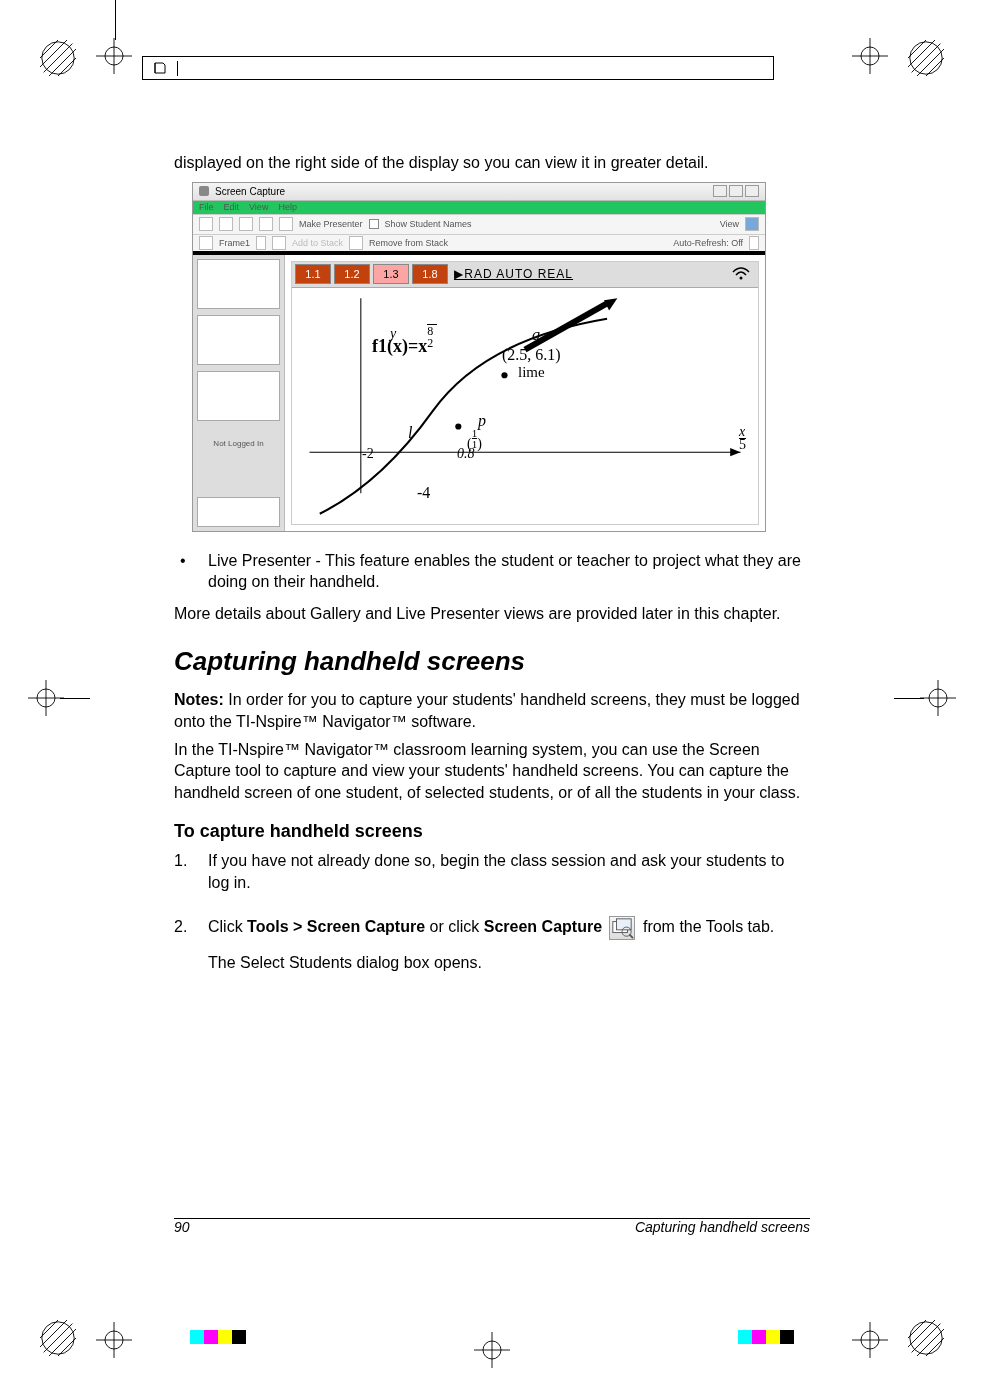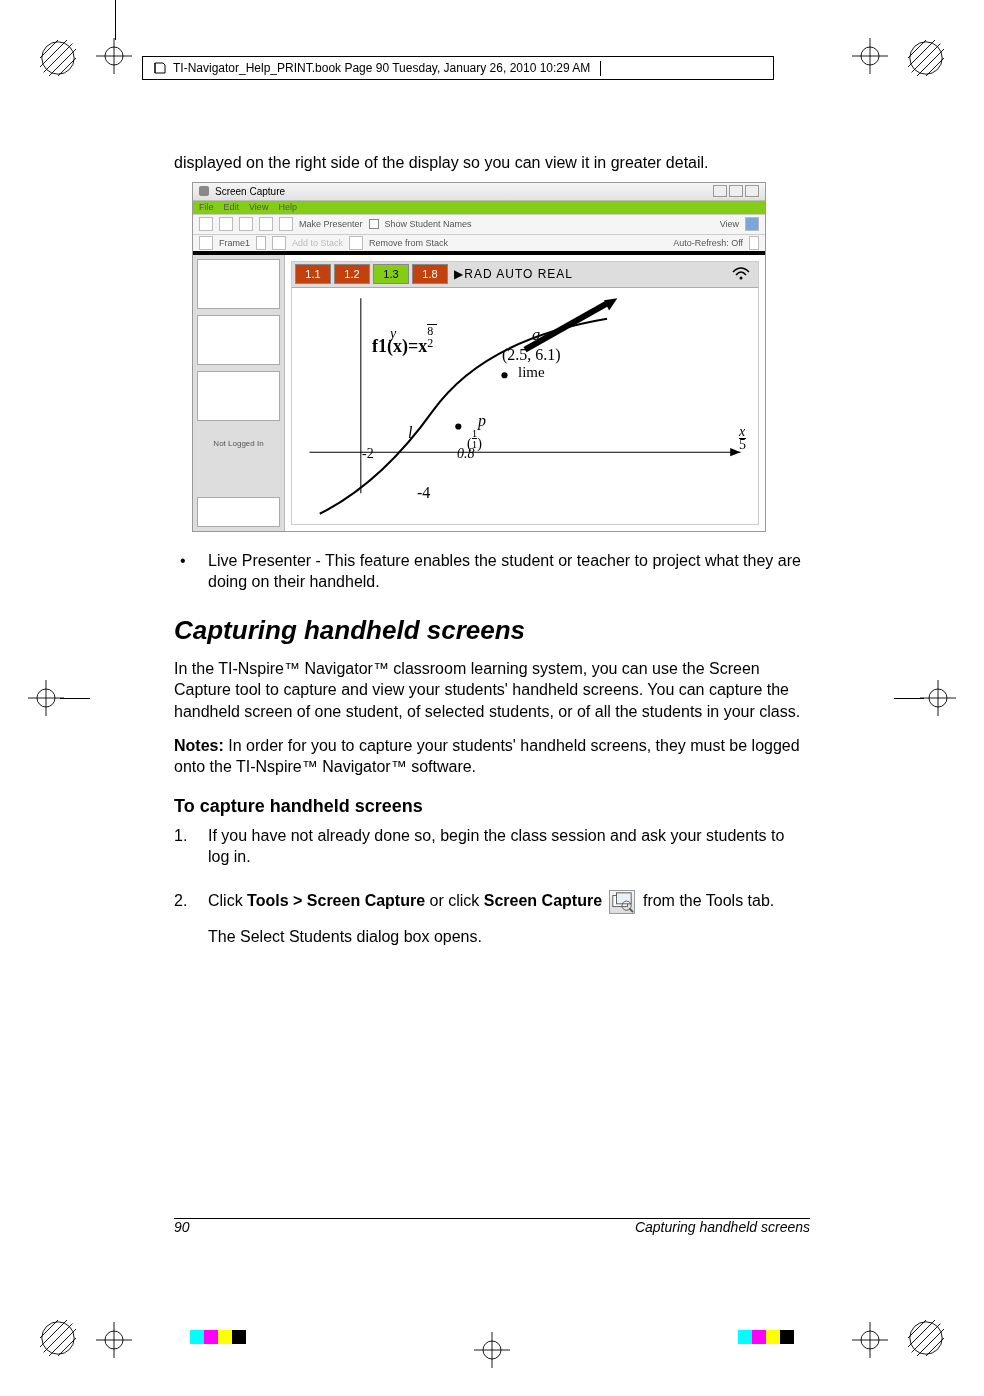--- a/index.html
+++ b/index.html
@@ -44,36 +44,36 @@
   .footer { position: absolute; left: 174px; top: 1218px; width: 636px; border-top: 1px solid #000; display:flex; justify-content: space-between; font-size: 14px; }
   .footer .page-num { font-style: italic; font-size: 14px; }
   .footer .chapter { font-style: italic; font-size: 14px; }
 
   
   .screenshot { margin: 8px 0 18px 18px; width: 574px; height: 350px; border: 1px solid #999; background: #e8e8e8; position: relative; font-size: 10px; }
   .ss-titlebar { height: 18px; background: linear-gradient(#f5f5f5,#e2e2e2); border-bottom:1px solid #bbb; display:flex; align-items:center; padding:0 6px; gap:6px; }
   .ss-titlebar .ico { width:10px; height:10px; background:#888; border-radius:2px; }
   .ss-titlebar .winbtns { margin-left:auto; display:flex; gap:2px;}
   .ss-titlebar .winbtns span{ width:14px;height:12px;border:1px solid #999;background:#eee;}
-  .ss-menu { height:14px; background:#84cc16; border-bottom:1px solid #ccc; padding:0 6px; font-size:9px; display:flex; gap:10px; align-items:center; color:#555;}
+  .ss-menu { height:14px; background:#22c55e; border-bottom:1px solid #ccc; padding:0 6px; font-size:9px; display:flex; gap:10px; align-items:center; color:#555;}
   .ss-toolbar { height:20px; background:#f5f5f5; border-bottom:1px solid #ccc; display:flex; align-items:center; padding:0 6px; gap:6px; font-size:9px; color:#555;}
   .ss-toolbar .btn{width:14px;height:14px;border:1px solid #bbb;background:#fff;}
   .ss-toolbar .chk{width:10px;height:10px;border:1px solid #888;background:#fff;}
   .ss-toolbar2 { height:20px; background:#f5f5f5; border-bottom:4px solid #000000; display:flex; align-items:center; padding:0 6px; gap:6px; font-size:9px; color:#555;}
   .ss-toolbar2 .btn{width:14px;height:14px;border:1px solid #bbb;background:#fff;}
   .ss-body { display:flex; height: calc(100% - 72px); }
   .ss-left { width: 92px; background:#ddd; border-right:1px solid #bbb; padding:4px; display:flex; flex-direction:column; gap:6px; overflow:hidden;}
   .thumb { height:50px; border:1px solid #aaa; background:#fff; font-size:7px; color:#aaa; padding:2px;}
   .not-logged { font-size:8px; text-align:center; color:#555; margin-top:12px;}
   .ss-right { flex:1; background:#fff; position:relative; }
   .calc { position:absolute; inset:6px; border:1px solid #ccc; background:#fff;}
   .calc-tabs { height:26px; background:#ddd; display:flex; align-items:center; border-bottom:1px solid #aaa;}
   .calc-tabs .tab{ width:36px;height:20px; border:1px solid #888; background:#c2410c; color:#fff; font-size:11px; display:flex;align-items:center;justify-content:center;margin-left:3px;}
-  .calc-tabs .tab.light{ background:#84cc16; color:#000;}
-  .calc-tabs .status{ margin-left:6px; font-size:12px; letter-spacing:1px;}
+  .calc-tabs .tab.light{ background:#fca5a5; color:#000;}
+  .calc-tabs .status{ margin-left:6px; font-size:12px; letter-spacing:1px;text-decoration:underline;}
   .calc-tabs .wifi{ margin-left:auto; margin-right:8px; font-size:14px;}
   .calc-body { position:absolute; top:26px; left:0; right:0; bottom:0; font-family: 'Times New Roman', serif; font-style: italic; }
 
   
   .vline{position:absolute;width:1px;background:#000;}
   .hline{position:absolute;height:1px;background:#000;}
 </style>
 </head>
 <body>
 
@@ -172,21 +172,20 @@
 
   <div class="vline" style="left:115px; top:0; height:40px;"></div>
   <div class="hline" style="left:60px; top:698px; width:30px;"></div>
   <div class="hline" style="right:60px; top:698px; width:30px;"></div>
 
   <div class="running-head">
     <svg width="14" height="14" viewBox="0 0 14 14">
         <path d="M2 2 h8 l2 2 v8 h-10 z" fill="none" stroke="#000"></path>
         <path d="M2 2 v10" stroke="#000"></path>
       </svg>
-    <span style="margin-left:6px;">TI-Navigator_Help_PRINT.book  Page 90  Tuesday, January 26, 2010  10:29 AM</span>
     <div class="sep"></div>
   </div>
 
   <div class="content">
     <div class="para">displayed on the right side of the display so you can view it in greater detail.</div>
 
     <div class="screenshot">
       <div class="ss-titlebar">
         <span class="ico"></span>
         <span>Screen Capture</span>
@@ -286,28 +285,29 @@
             </div>
           </div>
         </div>
       </div>
     </div>
 
     <ul class="bullets">
       <li>Live Presenter - This feature enables the student or teacher to project what they are doing on their handheld.</li>
     </ul>
 
+    <div class="para">More details about Gallery and Live Presenter views are provided later in this chapter.</div>
 
     <h2 class="sectionTitle">Capturing handheld screens</h2>
-
-    <div class="para">In the TI-Nspire™ Navigator™ classroom learning system, you can use the Screen Capture tool to capture and view your students' handheld screens. You can capture the handheld screen of one student, of selected students, or of all the students in your class.</div>
 
     <div class="para" style="margin-top:12px;">
       <span class="bold">Notes:</span><span> In order for you to capture your students' handheld screens, they must be logged onto the TI-Nspire™ Navigator™ software.</span>
     </div>
+
+    <div class="para">In the TI-Nspire™ Navigator™ classroom learning system, you can use the Screen Capture tool to capture and view your students' handheld screens. You can capture the handheld screen of one student, of selected students, or of all the students in your class.</div>
 
     <h3 class="subTitle">To capture handheld screens</h3>
 
     <ol class="steps">
       <li>
         <div class="stepbody">If you have not already done so, begin the class session and ask your students to log in.</div>
       </li>
       <li>
         <div class="stepbody">
           <span>Click </span><span class="bold">Tools &gt; Screen Capture</span><span> or click </span><span class="bold">Screen Capture</span>

